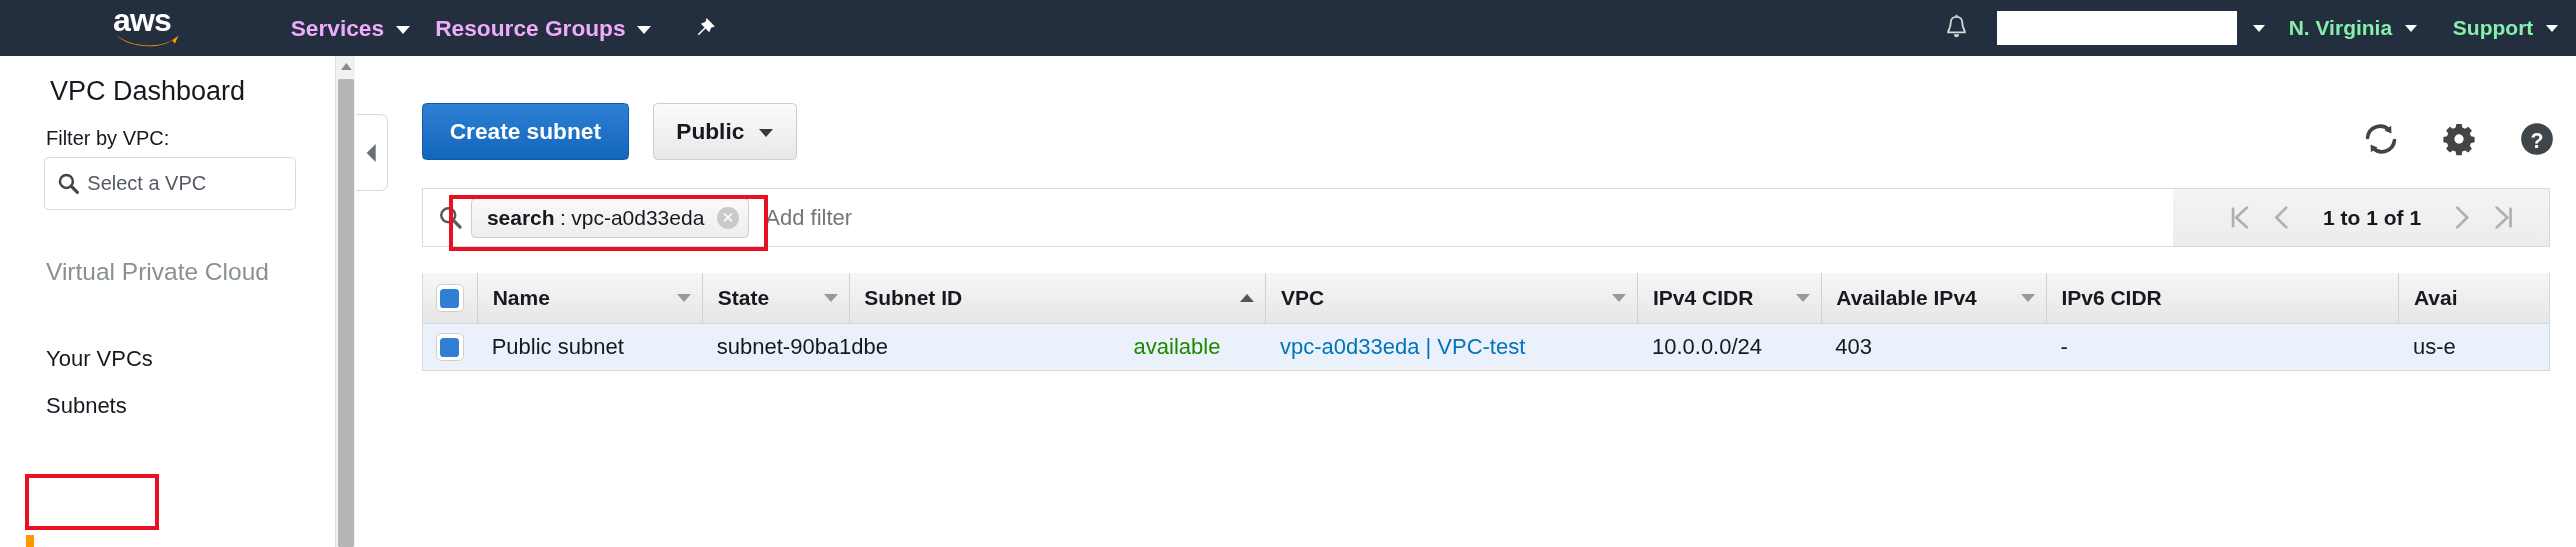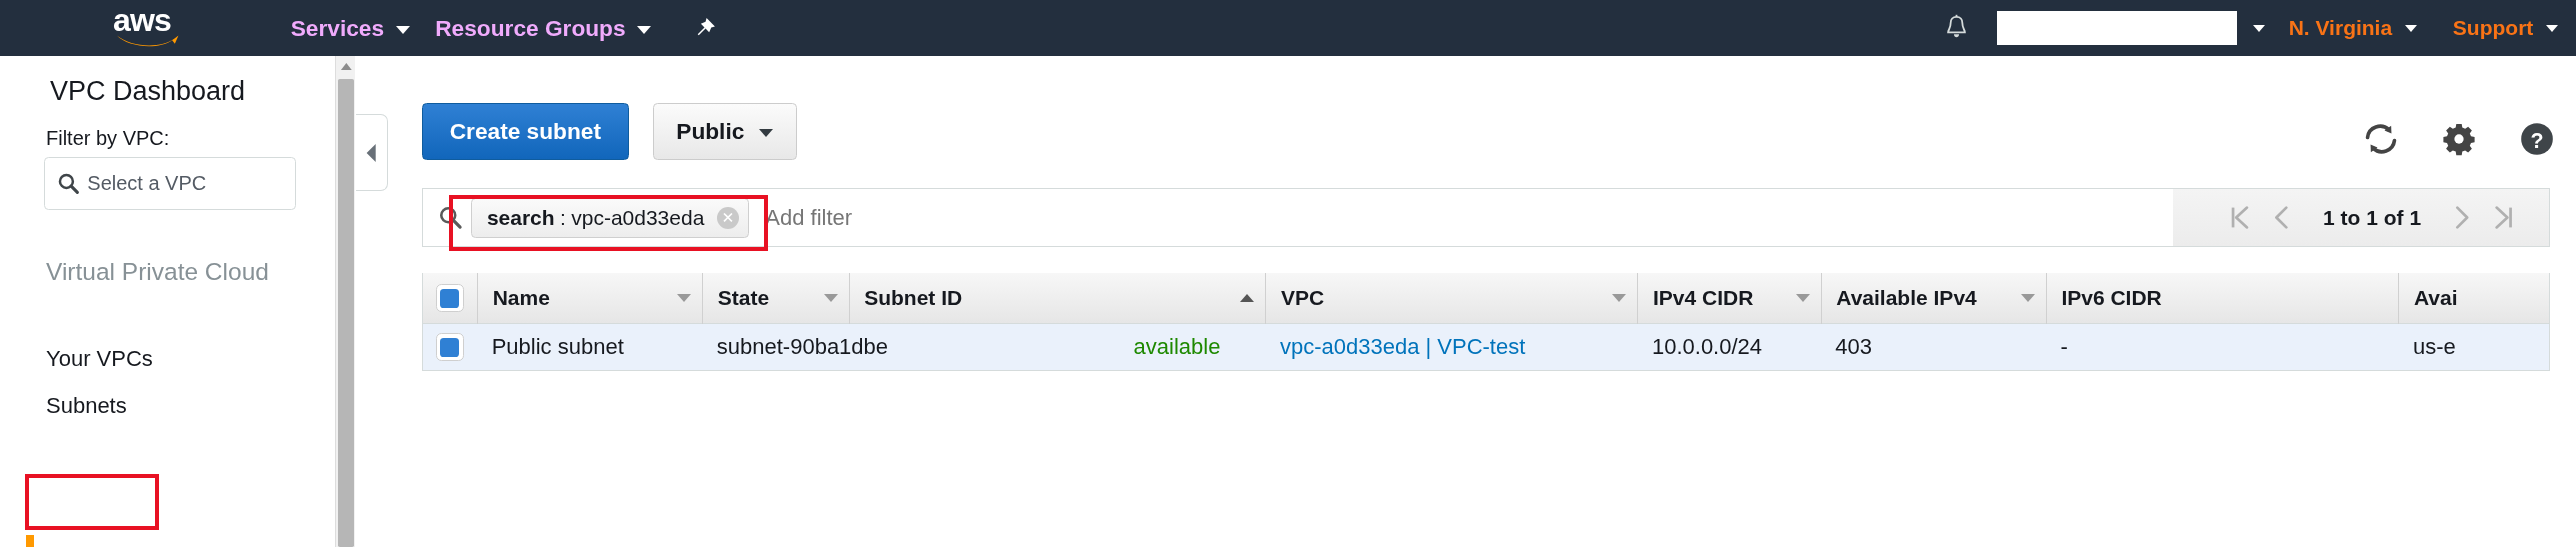--- a/index.html
+++ b/index.html
@@ -97,21 +97,21 @@
   .small-caret {
     display: inline-block;
     margin-left: 12.7px;
     width: 0; height: 0;
     border-left: 6.3px solid transparent;
     border-right: 6.3px solid transparent;
     border-top: 7.2px solid #ffffff;
     position: relative; top: 0.9px;
   }
   .nav-right-item {
-    color: #f97316;
+    color: #86efac;
     font-size: 21px;
     font-weight: 700;
     display: flex;
     align-items: center;
     height: 56px;
     padding: 0 18px;
     cursor: pointer;
     white-space: nowrap;
   }
   .caret-holder {

